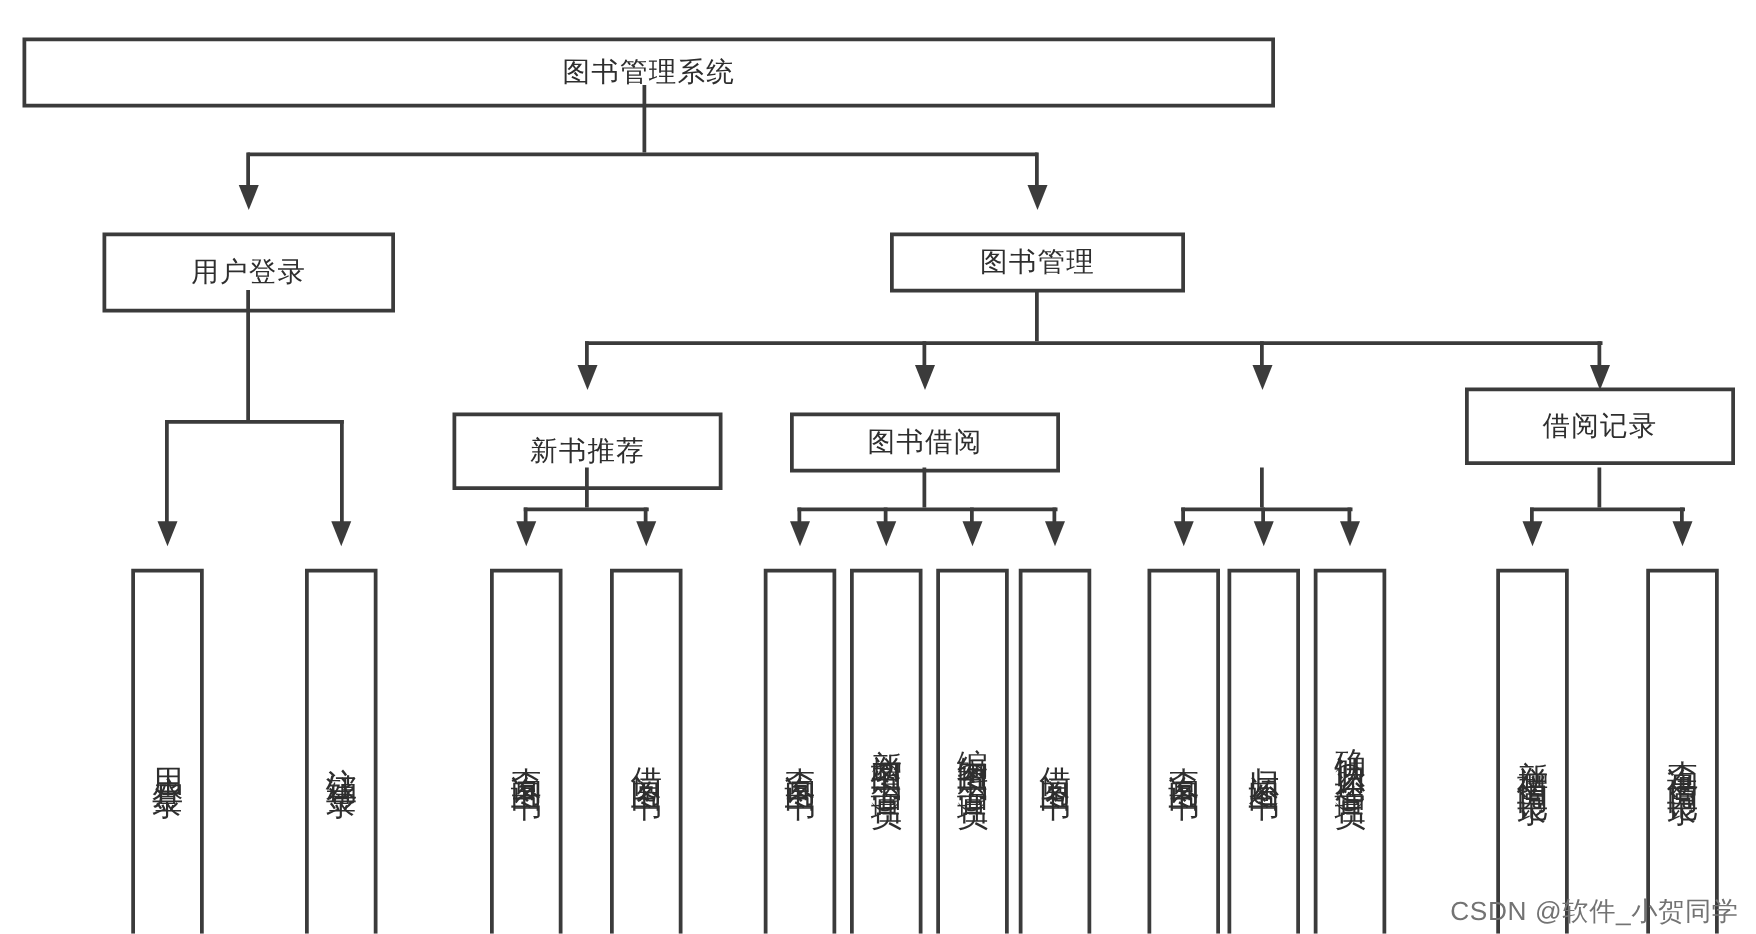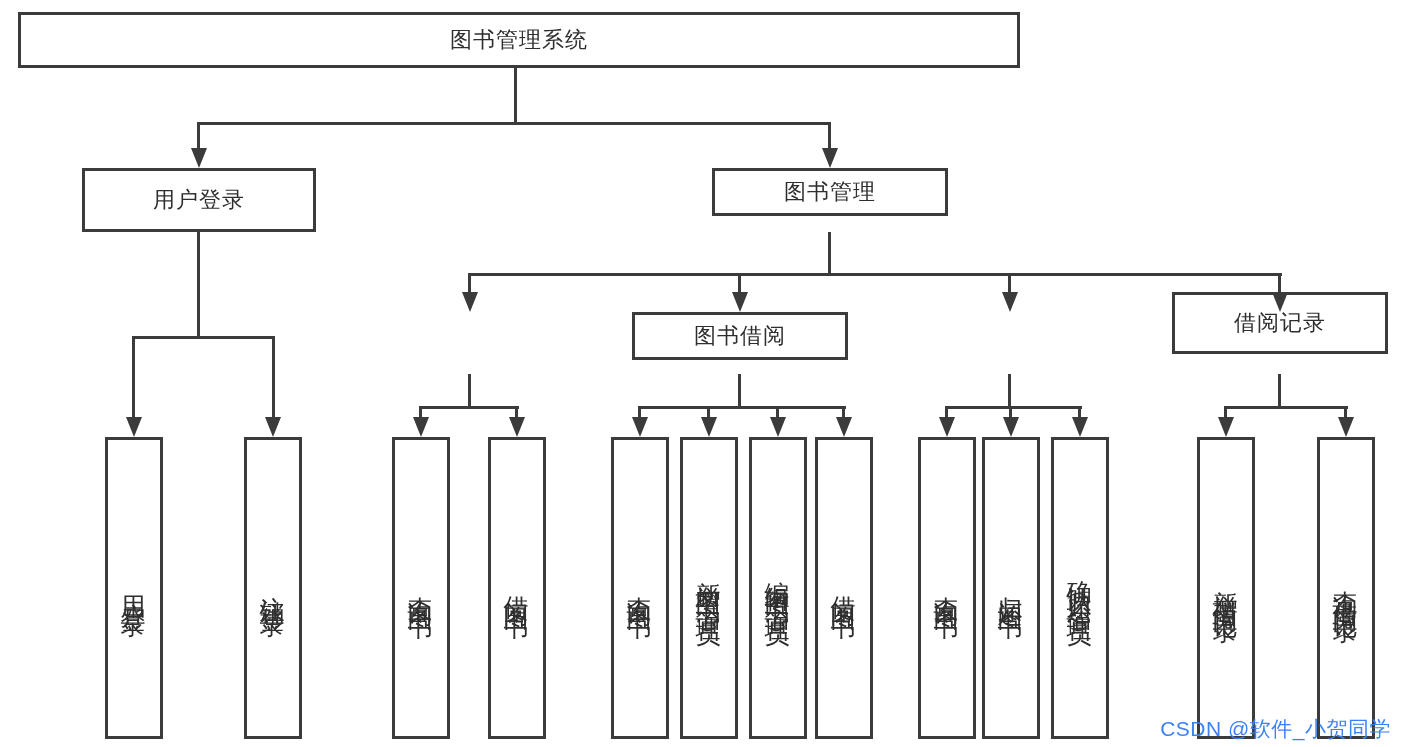--- a/index.html
+++ b/index.html
@@ -6,52 +6,56 @@
     --line:#3b3b3b;
     --text:#2e2e2e;
   }
   html,body{margin:0;padding:0;background:#ffffff;}
   body{font-family:"Liberation Sans","DejaVu Sans",sans-serif;}
   .canvas{position:relative;width:1405px;height:747px;background:#ffffff;overflow:hidden;}
   .box{
     position:absolute;box-sizing:border-box;border:3px solid var(--line);
     background:#ffffff;display:flex;align-items:center;justify-content:center;
     color:var(--text);
+    margin-top:18px;
   }
   .box.h{font-size:22px;letter-spacing:1px;}
   .box.v{font-size:25px;writing-mode:vertical-rl;text-orientation:mixed;letter-spacing:6px;}
   .hline,.vline{position:absolute;background:var(--line);}
   .hline{height:3px;}
   .vline{width:3px;}
   .arrow{
     position:absolute;width:0;height:0;
     border-left:8px solid transparent;border-right:8px solid transparent;
     border-top:20px solid var(--line);
   }
   .watermark{
     position:absolute;right:14px;bottom:4px;font-size:21px;
-    color:#3b82f6;letter-spacing:.5px;z-index:5;white-space:nowrap;
+    color:#737373;letter-spacing:.5px;z-index:5;white-space:nowrap;
   }
 </style>
 </head>
 <body>
 
 <div class="canvas">
 
   <div class="box h" style="left:18px;top:12px;width:1002px;height:56px">
     <span>图书管理系统</span>
   </div>
 
   <div class="box h" style="left:82px;top:168px;width:234px;height:64px">
     <span>用户登录</span>
   </div>
   <div class="box h" style="left:712px;top:168px;width:236px;height:48px">
     <span>图书管理</span>
   </div>
 
+  <div class="box h" style="left:362px;top:312px;width:216px;height:62px">
+    <span>新书推荐</span>
+  </div>
   <div class="box h" style="left:632px;top:312px;width:216px;height:48px">
     <span>图书借阅</span>
   </div>
   <div class="box h" style="left:1172px;top:292px;width:216px;height:62px">
     <span>借阅记录</span>
   </div>
 
   <div class="box v" style="left:105px;top:437px;width:58px;height:302px">
     <span>用户登录</span>
   </div>

